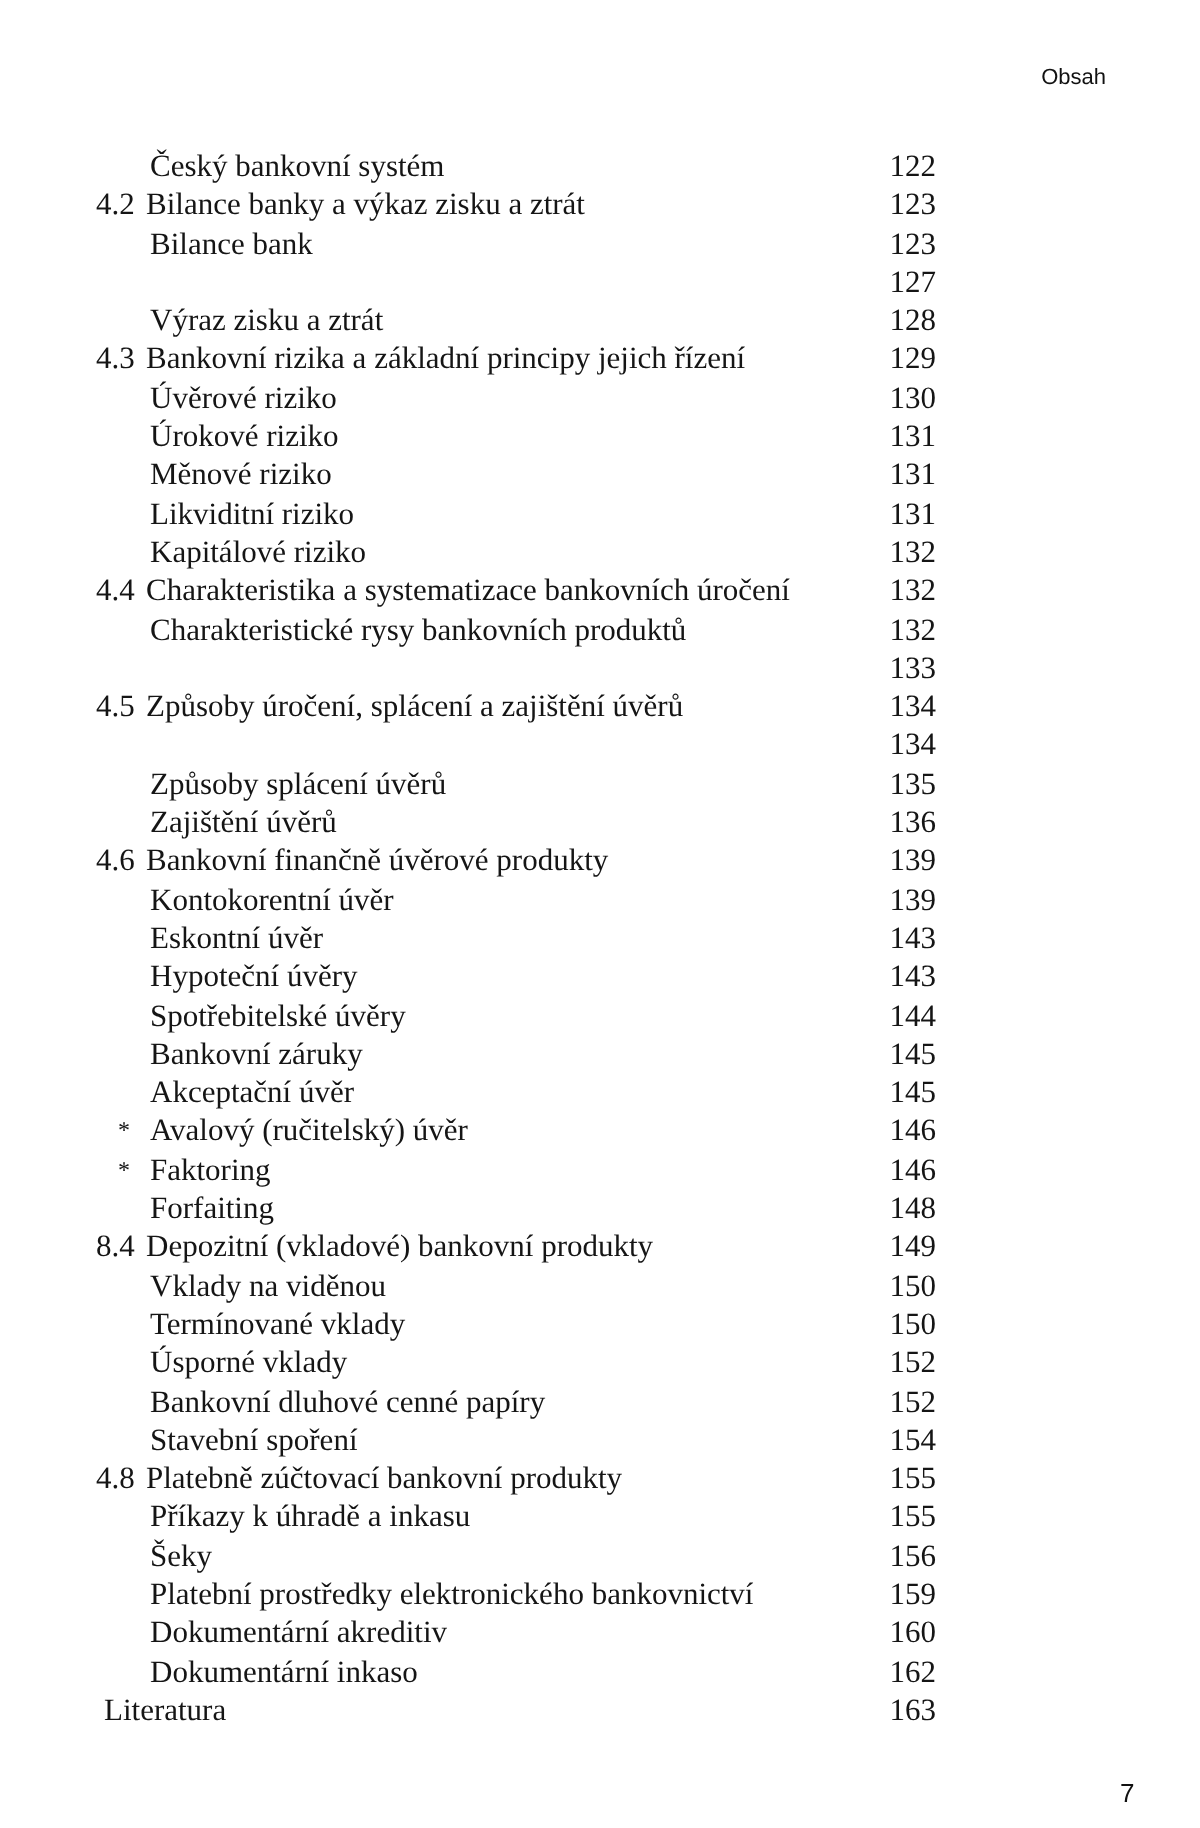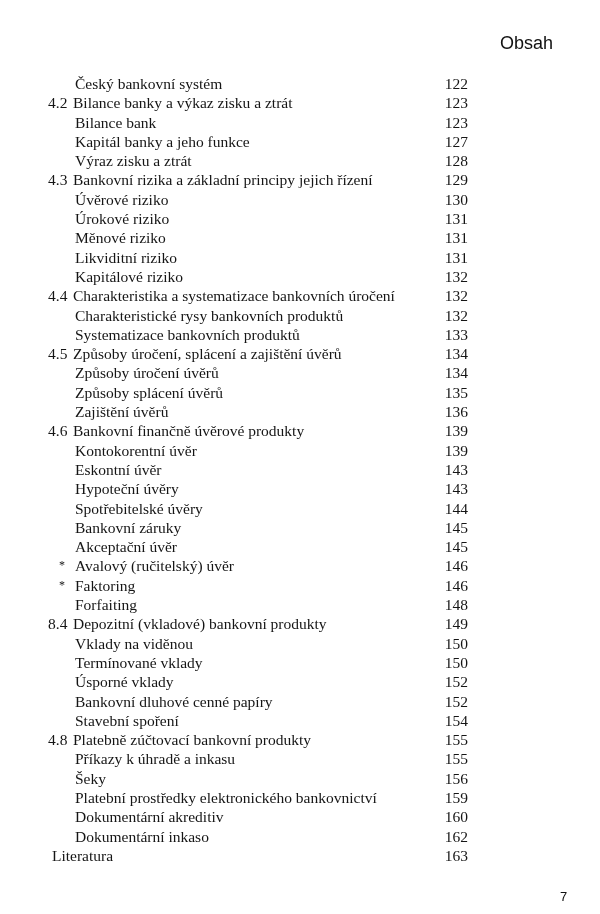--- a/index.html
+++ b/index.html
@@ -1,19 +1,19 @@
 <!DOCTYPE html>
 <html><head>
 <meta charset="utf-8">
 <style>
   html, body { margin: 0; padding: 0; background: #ffffff; }
   body { width: 600px; height: 914px; position: relative; overflow: hidden; }
   .header {
     position: absolute; top: 33px; right: 47px;
-    font-family: "Liberation Sans", sans-serif; font-size: 18px; color: #111;
+    font-family: "Liberation Sans", sans-serif; font-size: 11px; color: #111;
   }
   .toc { position: absolute; top: 74px; left: 0; width: 515px; }
   .row {
     position: relative; height: 19.3px;
     font-family: "Liberation Serif", serif; font-size: 15.5px; color: #151515;
     line-height: 19.3px;
   }
   .num { position: absolute; left: 48px; }
   .marker { position: absolute; left: 59px; font-size: 12px; }
   .title { position: absolute; white-space: nowrap; }
@@ -39,21 +39,20 @@
     <div class="row lvl1">
       <span class="num">4.2</span>
       <span class="title">Bilance banky a výkaz zisku a ztrát</span>
       <span class="page">123</span>
     </div>
     <div class="row lvl2">
       <span class="title">Bilance bank</span>
       <span class="page">123</span>
     </div>
     <div class="row lvl2">
-      <span class="title">Kapitál banky a jeho funkce</span>
       <span class="page">127</span>
     </div>
     <div class="row lvl2">
       <span class="title">Výraz zisku a ztrát</span>
       <span class="page">128</span>
     </div>
     <div class="row lvl1">
       <span class="num">4.3</span>
       <span class="title">Bankovní rizika a základní principy jejich řízení</span>
       <span class="page">129</span>
@@ -81,30 +80,28 @@
     <div class="row lvl1">
       <span class="num">4.4</span>
       <span class="title">Charakteristika a systematizace bankovních úročení</span>
       <span class="page">132</span>
     </div>
     <div class="row lvl2">
       <span class="title">Charakteristické rysy bankovních produktů</span>
       <span class="page">132</span>
     </div>
     <div class="row lvl2">
-      <span class="title">Systematizace bankovních produktů</span>
       <span class="page">133</span>
     </div>
     <div class="row lvl1">
       <span class="num">4.5</span>
       <span class="title">Způsoby úročení, splácení a zajištění úvěrů</span>
       <span class="page">134</span>
     </div>
     <div class="row lvl2">
-      <span class="title">Způsoby úročení úvěrů</span>
       <span class="page">134</span>
     </div>
     <div class="row lvl2">
       <span class="title">Způsoby splácení úvěrů</span>
       <span class="page">135</span>
     </div>
     <div class="row lvl2">
       <span class="title">Zajištění úvěrů</span>
       <span class="page">136</span>
     </div>

